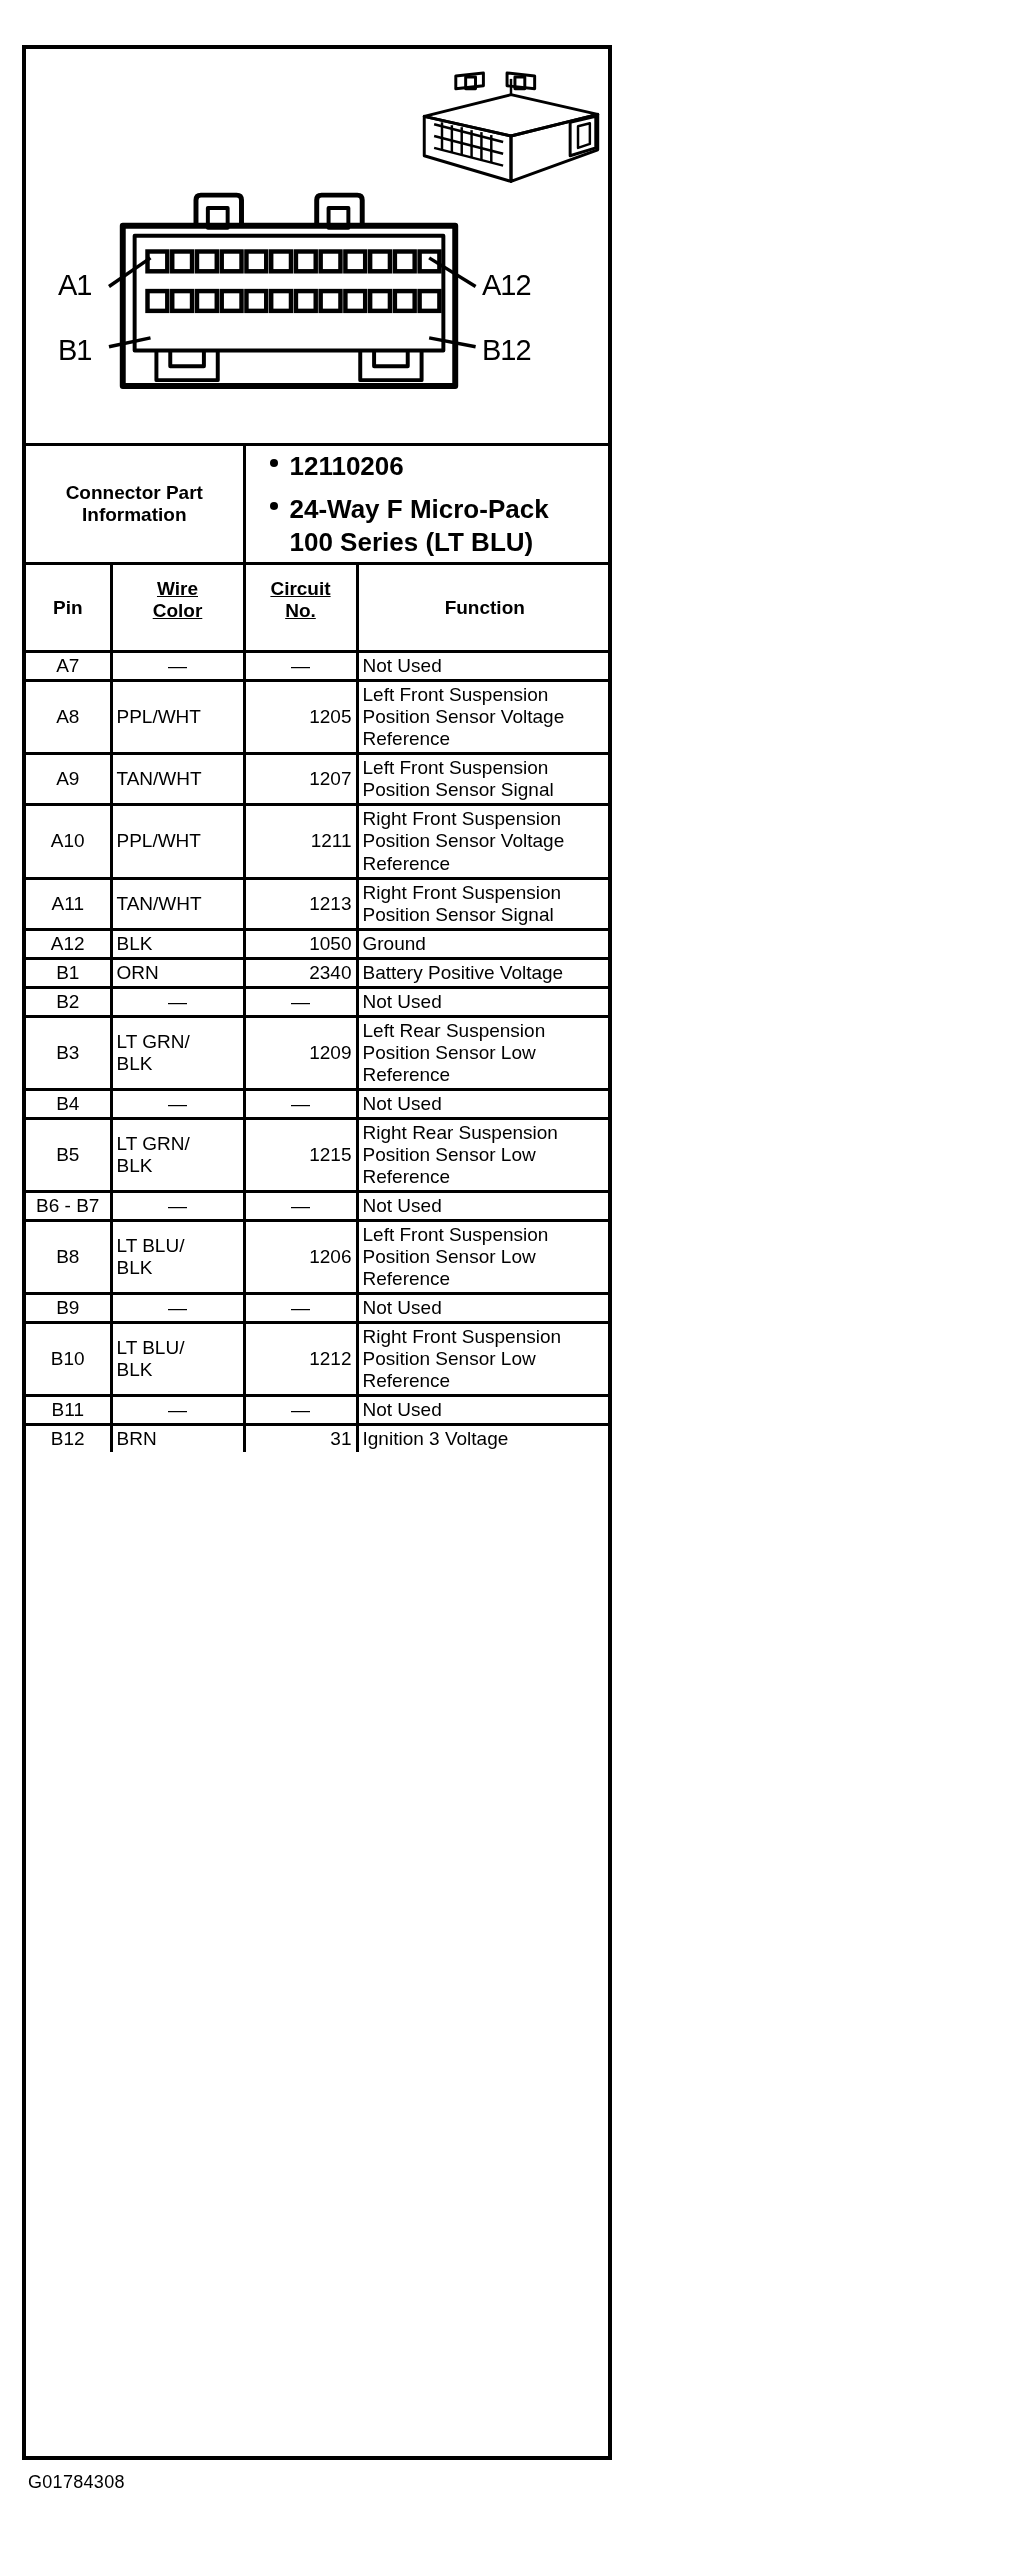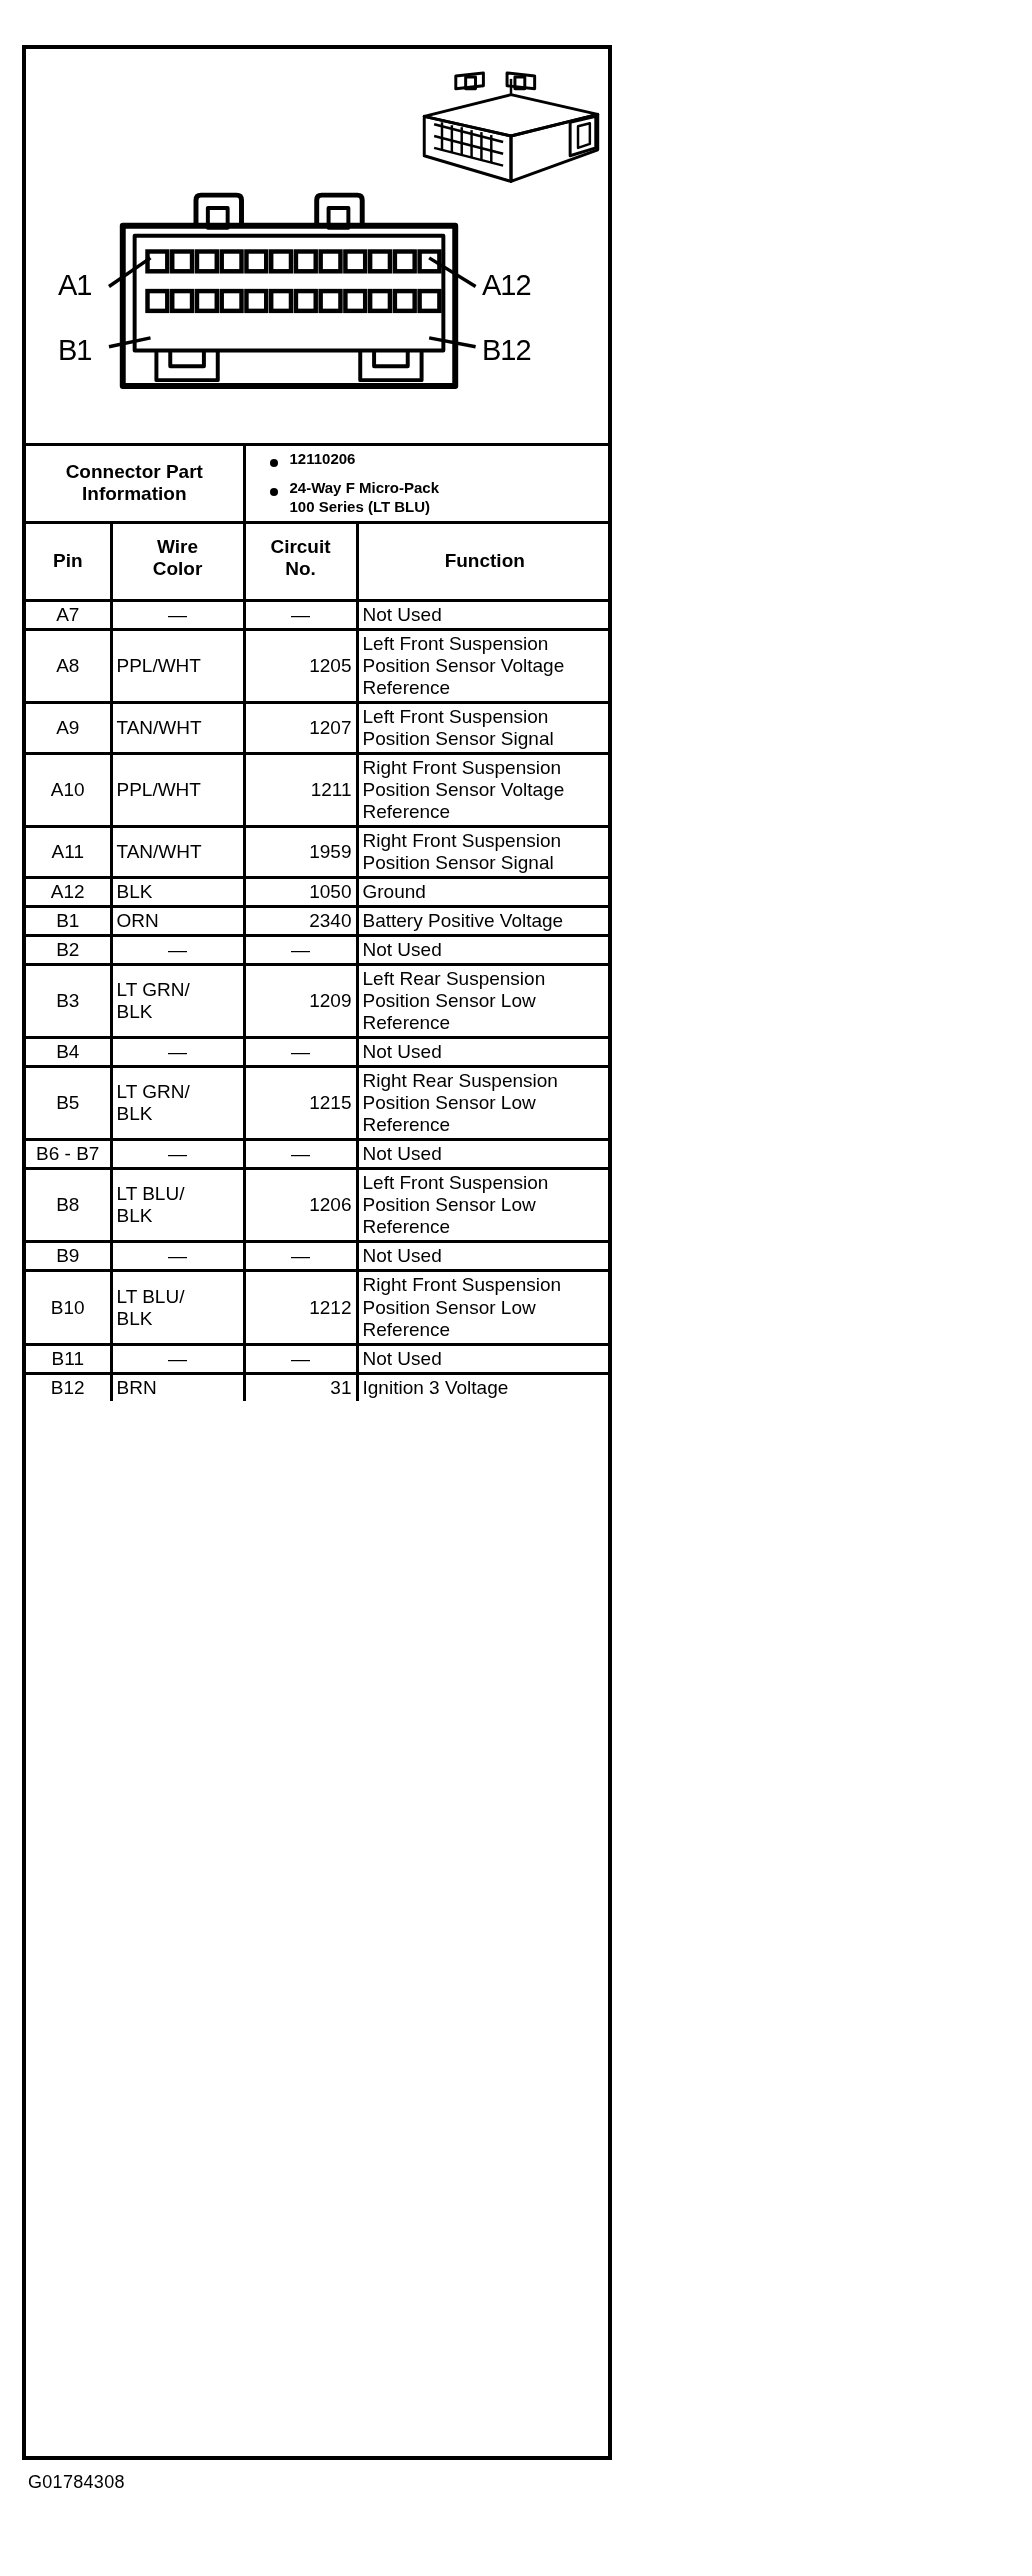--- a/index.html
+++ b/index.html
@@ -57,34 +57,34 @@
   col.c-ckt{width:113px;}
   col.c-fn{width:254px;}
 
   .cpi-label{
     text-align:center;font-weight:bold;font-size:21px;line-height:1.3;
     padding:14px 6px;
   }
   .cpi-value{padding:10px 6px 12px 10px;}
   .cpi-value ul{margin:0;padding:0 0 0 20px;list-style:none;}
   .cpi-value li{
-    position:relative;font-weight:bold;font-size:15px;line-height:1.26;
+    position:relative;font-weight:bold;font-size:26px;line-height:1.26;
     margin:2px 0 10px 0;padding-left:20px;
   }
   .cpi-value li:last-child{margin-bottom:2px;}
   .cpi-value li:before{
     content:"";position:absolute;left:0;top:9px;
     width:8px;height:8px;border-radius:50%;background:#000;
   }
 
   th.hd{
     text-align:center;font-weight:bold;font-size:21px;line-height:1.25;
     height:65px;vertical-align:bottom;padding-bottom:8px;
   }
-  th.hd.mid{vertical-align:middle;padding-bottom:8px;}
+  th.hd.mid{vertical-align:middle;padding-bottom:18px;text-decoration:underline;}
 
   td.pin{text-align:center;font-size:21px;}
   td.wire{text-align:left;font-size:20px;}
   td.ckt{text-align:right;font-size:20px;}
   td.fn{text-align:left;font-size:20px;padding-left:8px;}
   td.dash{text-align:center;font-size:21px;}
 
   .figid{
     position:absolute;left:28px;top:2472px;
     font-size:18px;letter-spacing:0.3px;
@@ -252,21 +252,21 @@
           </tr>
           <tr>
             <td class="pin">A10</td>
             <td class="wire">PPL/WHT</td>
             <td class="ckt">1211</td>
             <td class="fn">Right Front Suspension Position Sensor Voltage Reference</td>
           </tr>
           <tr>
             <td class="pin">A11</td>
             <td class="wire">TAN/WHT</td>
-            <td class="ckt">1959</td>
+            <td class="ckt">1213</td>
             <td class="fn">Right Front Suspension Position Sensor Signal</td>
           </tr>
           <tr>
             <td class="pin">A12</td>
             <td class="wire">BLK</td>
             <td class="ckt">1050</td>
             <td class="fn">Ground</td>
           </tr>
           <tr>
             <td class="pin">B1</td>

